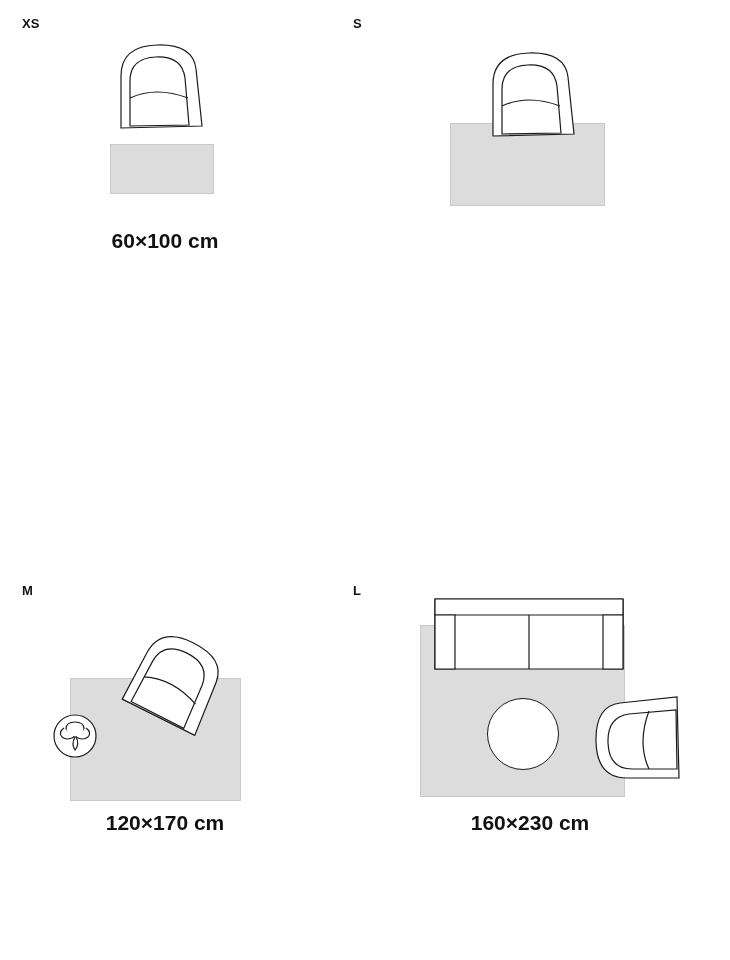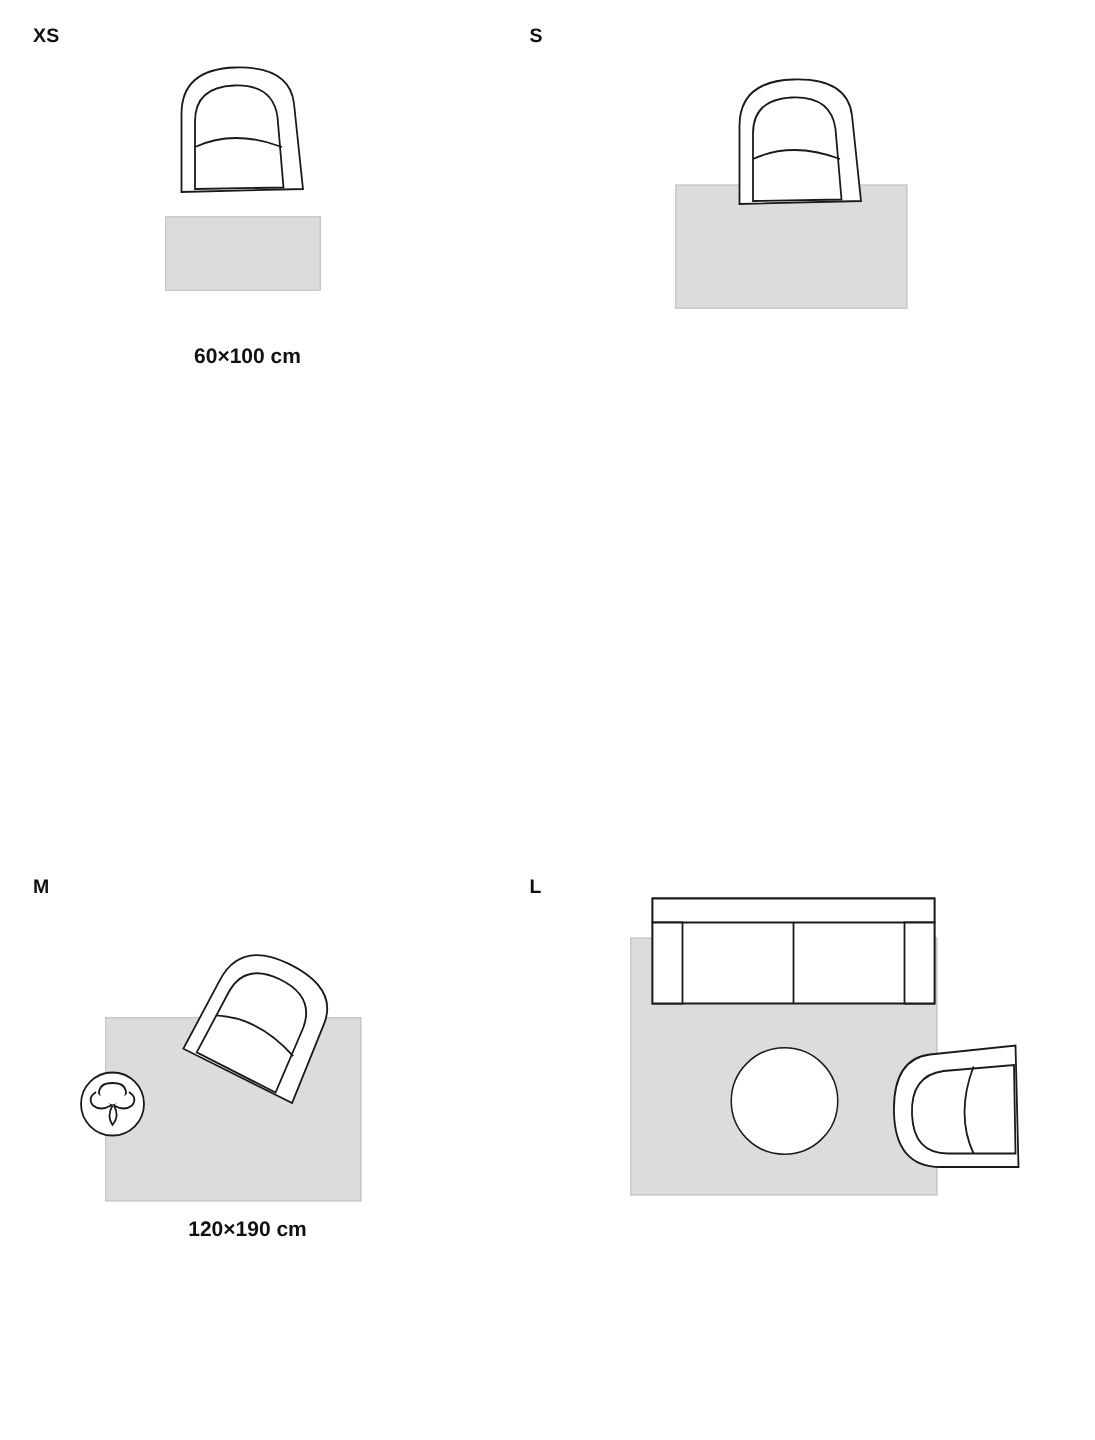--- a/index.html
+++ b/index.html
@@ -26,21 +26,21 @@
   .size-label {
     position: absolute;
     font-size: 13px;
     font-weight: bold;
     letter-spacing: 0.2px;
     color: #111111;
     white-space: nowrap;
   }
   .dim-caption {
     position: absolute;
-    font-size: 14px;
+    font-size: 21px;
     font-weight: bold;
     color: #111111;
     white-space: nowrap;
     text-align: center;
   }
   .stage {
     position: absolute;
   }
   .rug {
     position: absolute;
@@ -124,21 +124,21 @@
 
       <svg class="shape-svg" style="left:49px;top:110px;" width="52" height="52" viewBox="0 0 52 52" fill="none" stroke="#1a1a1a" stroke-width="1.2">
         <circle cx="26" cy="26" r="21" fill="#ffffff"></circle>
         <path d="M26 27 Q18 26 17 19 Q17 12 26 12 Q35 12 35 19 Q34 26 26 27" fill="#ffffff"></path>
         <path d="M25 27 Q18 31 13 27 Q9 22 15 18" fill="#ffffff"></path>
         <path d="M27 27 Q34 31 39 27 Q43 22 37 18" fill="#ffffff"></path>
         <path d="M26 27 Q22 34 26 40 Q31 34 27 27" fill="#ffffff"></path>
       </svg>
     </div>
 
-    <div class="dim-caption" style="left:0;top:531px;width:330px;">120×190 cm</div>
+    <div class="dim-caption" style="left:0;top:531px;width:330px;">120×170 cm</div>
   </div>
 
   <div class="cell" style="left:330px;top:280px;width:400px;height:280px;">
     <div class="size-label" style="left:23px;top:303px;">L</div>
 
     <div class="stage" style="left:0;top:320px;width:400px;height:190px;">
 
       <div class="rug" style="left:90px;top:25px;width:205px;height:172px;"></div>
 
       <svg class="shape-svg" style="left:104px;top:-2px;" width="190" height="72" viewBox="0 0 190 72" fill="none" stroke="#1a1a1a" stroke-width="1.2">
@@ -153,20 +153,21 @@
 
       <svg class="shape-svg" style="left:252px;top:84px;" width="110" height="100" viewBox="0 0 110 100" fill="none" stroke="#1a1a1a" stroke-width="1.2">
         <g transform="rotate(-90 55 50)">
           <path d="M11 92 L11 40 Q11 10 47 9 Q83 8 86 33 L92 90 Z" fill="#ffffff"></path>
           <path d="M20 90 L20 45 Q20 22 46 21 Q72 20 75 42 L79 89 Z" fill="#ffffff"></path>
           <path d="M20 62 Q46 50 78 62" fill="none"></path>
         </g>
       </svg>
     </div>
 
+    <div class="dim-caption" style="left:0;top:531px;width:400px;">160×230 cm</div>
   </div>
 
   <div class="cell" style="left:0;top:575px;width:330px;height:385px;">
     
 
     
 
     
   </div>
 

